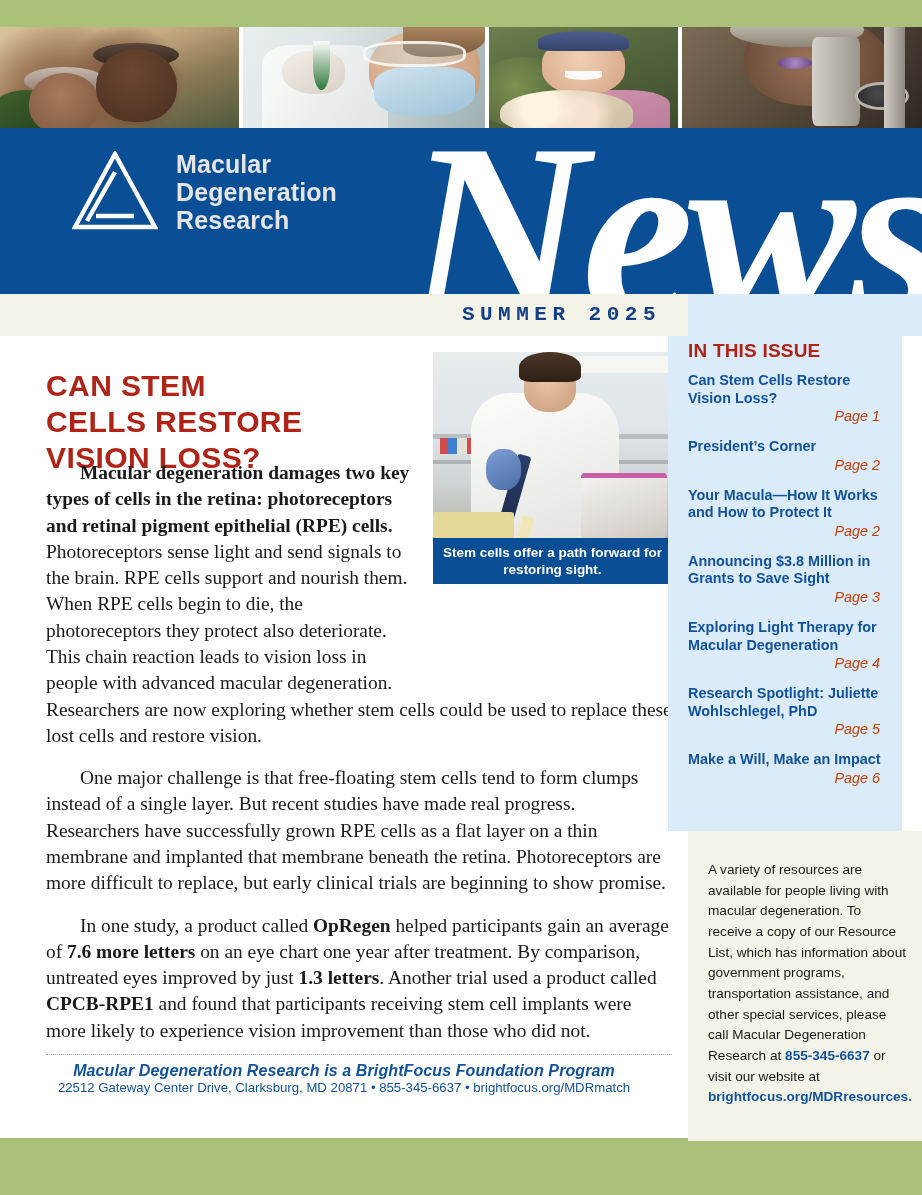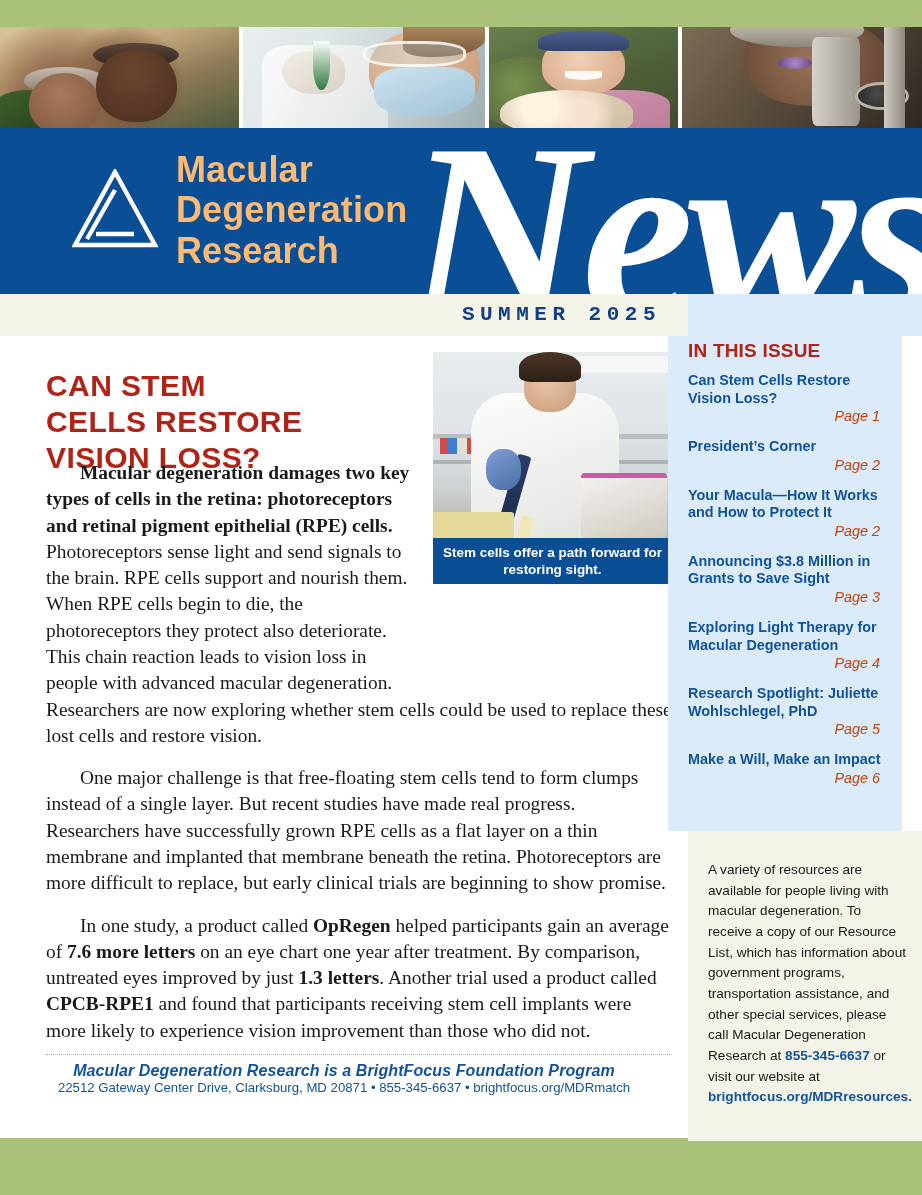--- a/index.html
+++ b/index.html
@@ -84,21 +84,21 @@
       background:radial-gradient(circle at 40% 40%,#4a4a4a,#1d1d1d);border:3px solid #b9b4ab;}
   .ph-4 .beam{position:absolute;left:40%;top:30%;width:14%;height:12%;border-radius:50%;
       background:radial-gradient(circle,#b08fd6,#5d3f8e);opacity:.85;}
   .ph-4 .arm{position:absolute;left:84%;top:0;width:9%;height:100%;
       background:linear-gradient(90deg,#cfcac2,#8e8980);}
 
   
   .masthead{position:absolute;left:0;top:128px;width:922px;height:166px;background:#0a4e95;overflow:hidden;}
   .logo-wrap{position:absolute;left:72px;top:22px;display:flex;align-items:center;gap:18px;}
   .logo-mark{width:86px;height:82px;flex:none;}
-  .logo-text{color:#fdba74;font-weight:bold;font-size:36px;line-height:1.12;letter-spacing:.1px;}
+  .logo-text{color:#e5e5e5;font-weight:bold;font-size:25px;line-height:1.12;letter-spacing:.1px;}
   .news-word{position:absolute;left:406px;top:-22px;color:#ffffff;
       font-family:"Liberation Serif","DejaVu Serif",serif;font-style:italic;font-weight:bold;
       font-size:252px;line-height:1;letter-spacing:-6px;}
 
   
   .datebar{position:absolute;left:0;top:294px;width:688px;height:42px;background:#f4f3e8;}
   .datebar .date{position:absolute;right:27px;top:9px;color:#123f86;
       font-family:Liberation Mono, monospace;font-weight:bold;font-size:21px;letter-spacing:5.5px;}
   .datebar-right{position:absolute;left:688px;top:294px;width:234px;height:42px;background:#dcebf9;}
 

